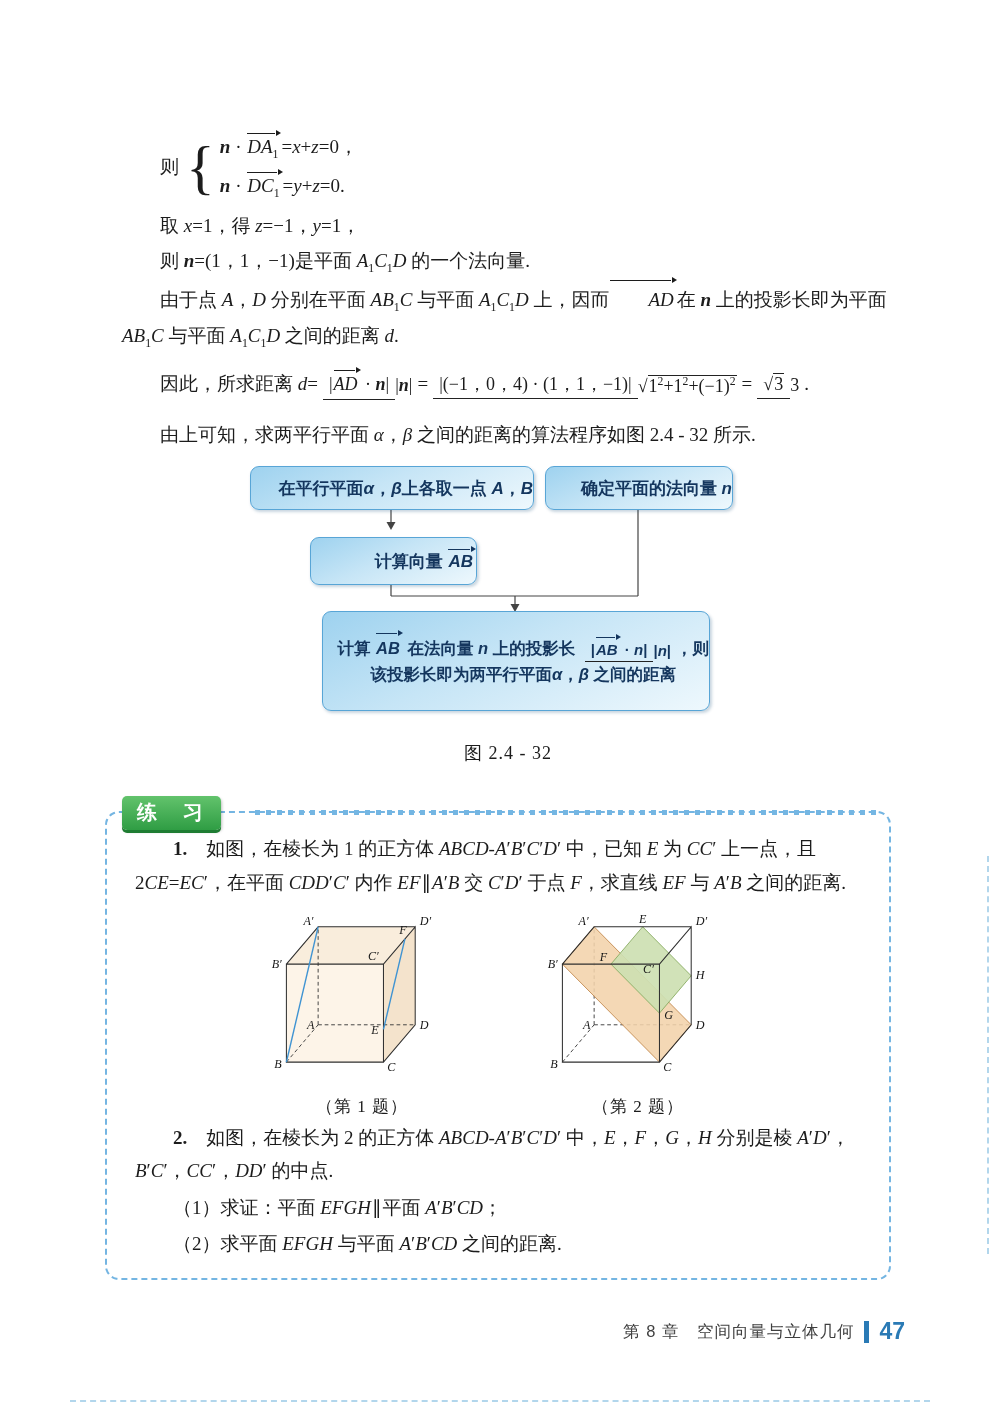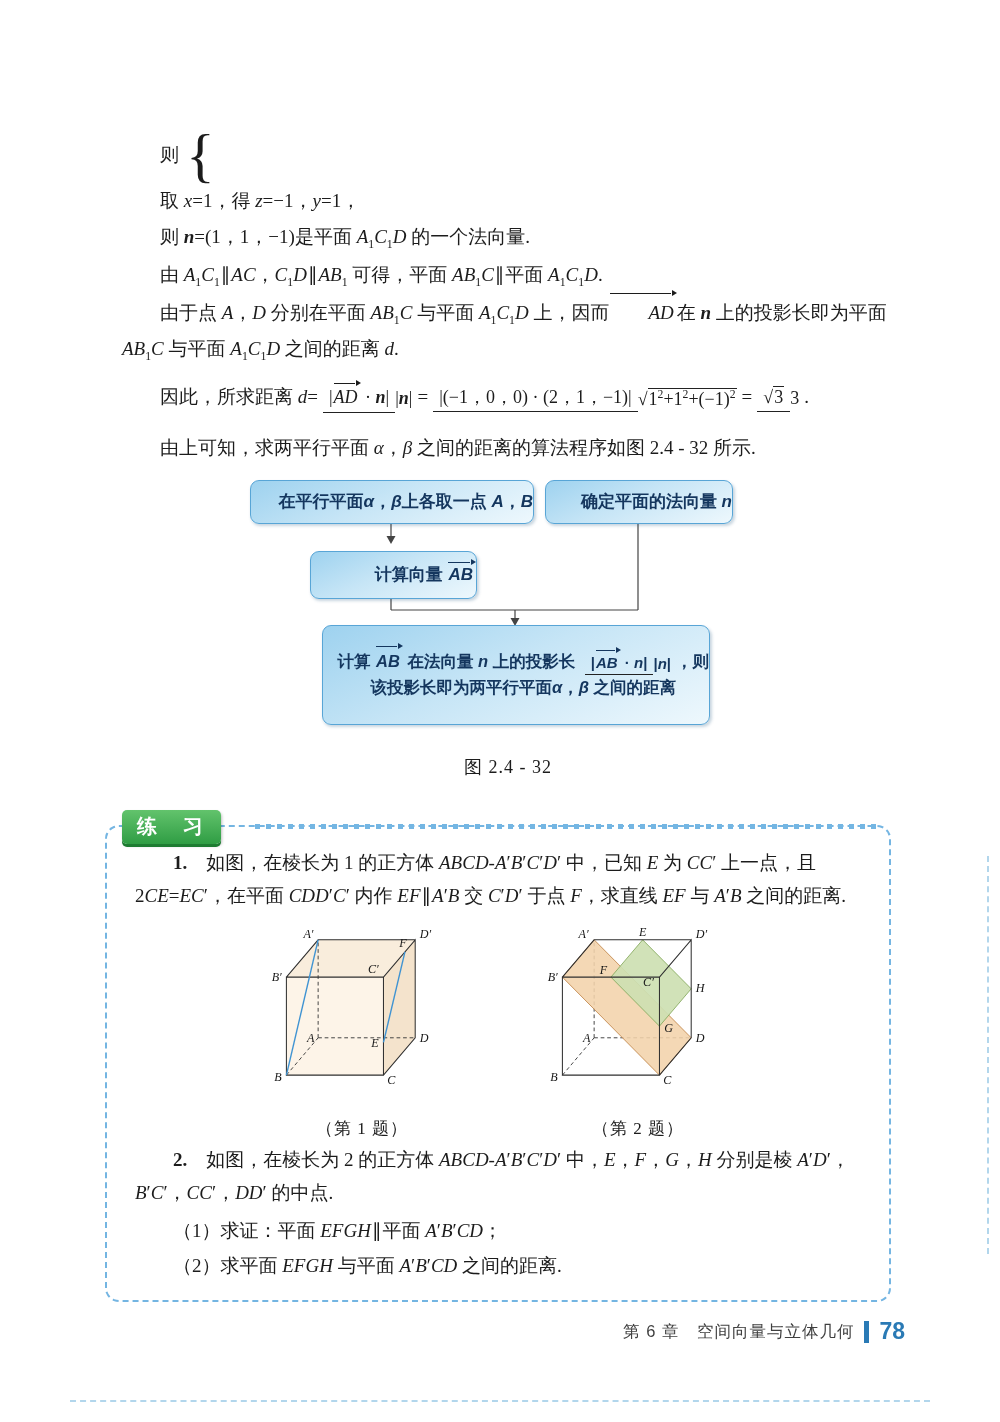--- a/index.html
+++ b/index.html
@@ -60,21 +60,21 @@
   .ex-tab { position:absolute; top:-17px; left:15px; z-index:2;
     background:linear-gradient(180deg,#62c36c,#2f9d44); color:#fff;
     font-family:Liberation Sans, sans-serif; font-weight:bold; font-size:20px;
     padding:3px 15px 4px; border-radius:5px; letter-spacing:3px;
     box-shadow:0 3px 0 #1e7c32, 1px 2px 3px rgba(0,0,0,.25); }
   .ex-trail { position:absolute; top:-3px; left:148px; right:12px; height:5px;
     background:repeating-linear-gradient(90deg,#74b6e3 0 5px, transparent 5px 11px); }
   .ex-p { line-height:1.72; margin:4px 0; }
   .ex-figs { display:flex; justify-content:center; gap:80px; margin:10px 0 4px; }
   .ex-figs figure { margin:0; }
-  .ex-figs figcaption { text-align:center; font-size:17px; margin-top:12px; letter-spacing:1px; }
+  .ex-figs figcaption { text-align:center; font-size:17px; margin-top:3px; letter-spacing:1px; }
   .ex-sub { text-indent:2em; line-height:1.75; }
 
   
   .cube .edge { stroke:#2f2f2f; stroke-width:1.1; fill:none; }
   .cube .hidden-edge { stroke:#3a3a3a; stroke-width:1; fill:none; stroke-dasharray:4 3; }
   .cube .blue-line { stroke:#3f93d2; stroke-width:1.5; }
   .cube text { font-family:"Liberation Serif","DejaVu Serif",serif; font-style:italic; font-size:13px; fill:#161616; }
   .quad-orange { fill:#f3d3ab; fill-opacity:.88; stroke:#c08448; stroke-width:.9; }
   .quad-green  { fill:#cde0b2; fill-opacity:.92; stroke:#83a85b; stroke-width:.9; }
 
@@ -89,31 +89,34 @@
 </style>
 </head>
 <body>
 
 <div class="page">
   <div class="content">
 
     <div class="sys-row">
       <span class="sys-then">则</span>
       <span class="sys-brace">{</span>
+      <div class="sys-eqs">
+        <div class="eq"><b class="bv">n</b> · <span class="vec"><i>DA</i><sub>1</sub></span>=<i>x</i>+<i>z</i>=0，</div>
+        <div class="eq"><b class="bv">n</b> · <span class="vec"><i>DC</i><sub>1</sub></span>=<i>y</i>+<i>z</i>=0.</div>
+      </div>
     </div>
 
     <p class="ind">取 <i>x</i>=1，得 <i>z</i>=−1，<i>y</i>=1，</p>
     <p class="ind">则 <b class="bv">n</b>=(1，1，−1)是平面 <i>A</i><sub>1</sub><i>C</i><sub>1</sub><i>D</i> 的一个法向量.</p>
-    <p class="ind">由 <i>A</i><sub>1</sub><i>C</i><sub>1</sub><span class="par">∥</span><i>AC</i>，<i>C</i><sub>1</sub><i>D</i><span class="par">∥</span><i>AB</i><sub>1</sub> 可得，平面 <i>AB</i><sub>1</sub><i>C</i><span class="par">∥</span>平面 <i>A</i><sub>1</sub><i>C</i><sub>1</sub><i>D</i>.</p>
     <p class="ind">由于点 <i>A</i>，<i>D</i> 分别在平面 <i>AB</i><sub>1</sub><i>C</i> 与平面 <i>A</i><sub>1</sub><i>C</i><sub>1</sub><i>D</i> 上，因而<span class="vec"><i>AD</i></span>在 <b class="bv">n</b> 上的投影长即为平面 <i>AB</i><sub>1</sub><i>C</i> 与平面 <i>A</i><sub>1</sub><i>C</i><sub>1</sub><i>D</i> 之间的距离 <i>d</i>.</p>
     <p class="formula-line">因此，所求距离 <i>d</i>=<span class="frac">
           <span class="num">|<span class="vec"><i>AD</i></span> · <b class="bv">n</b>|</span>
           <span class="den">|<b class="bv">n</b>|</span>
         </span>=<span class="frac">
-          <span class="num">|(−1，0，0) · (2，1，−1)|</span>
+          <span class="num">|(−1，0，4) · (1，1，−1)|</span>
           <span class="den"><span class="sqrt">√<span class="bar">1<sup>2</sup>+1<sup>2</sup>+(−1)<sup>2</sup></span></span></span>
         </span>=<span class="frac">
           <span class="num"><span class="sqrt">√<span class="bar">3</span></span></span>
           <span class="den">3</span>
         </span>.</p>
     <p class="ind">由上可知，求两平行平面 <i>α</i>，<i>β</i> 之间的距离的算法程序如图 2.4 - 32 所示.</p>
 
     <div class="flowchart">
       <svg class="fc-svg" viewBox="0 0 772 262">
         <g stroke="#444" stroke-width="1.2" fill="none">
@@ -202,20 +205,20 @@
         </figure>
       </div>
 
       <p class="ex-p ind"><b>2.</b>　如图，在棱长为 2 的正方体 <i>ABCD</i>-<i>A</i>′<i>B</i>′<i>C</i>′<i>D</i>′ 中，<i>E</i>，<i>F</i>，<i>G</i>，<i>H</i> 分别是棱 <i>A</i>′<i>D</i>′，<i>B</i>′<i>C</i>′，<i>CC</i>′，<i>DD</i>′ 的中点.</p>
       <p class="ex-sub">（1）求证：平面 <i>EFGH</i><span class="par">∥</span>平面 <i>A</i>′<i>B</i>′<i>CD</i>；</p>
       <p class="ex-sub">（2）求平面 <i>EFGH</i> 与平面 <i>A</i>′<i>B</i>′<i>CD</i> 之间的距离.</p>
     </section>
   </div>
 
   <footer class="page-footer">
-    <span class="chapter">第 6 章　空间向量与立体几何</span>
+    <span class="chapter">第 8 章　空间向量与立体几何</span>
     <span class="foot-bar"></span>
-    <span class="page-num">78</span>
+    <span class="page-num">47</span>
   </footer>
 
   <div class="deco-right"></div>
   <div class="deco-bottom"></div>
 </div>
 
 </body></html>

